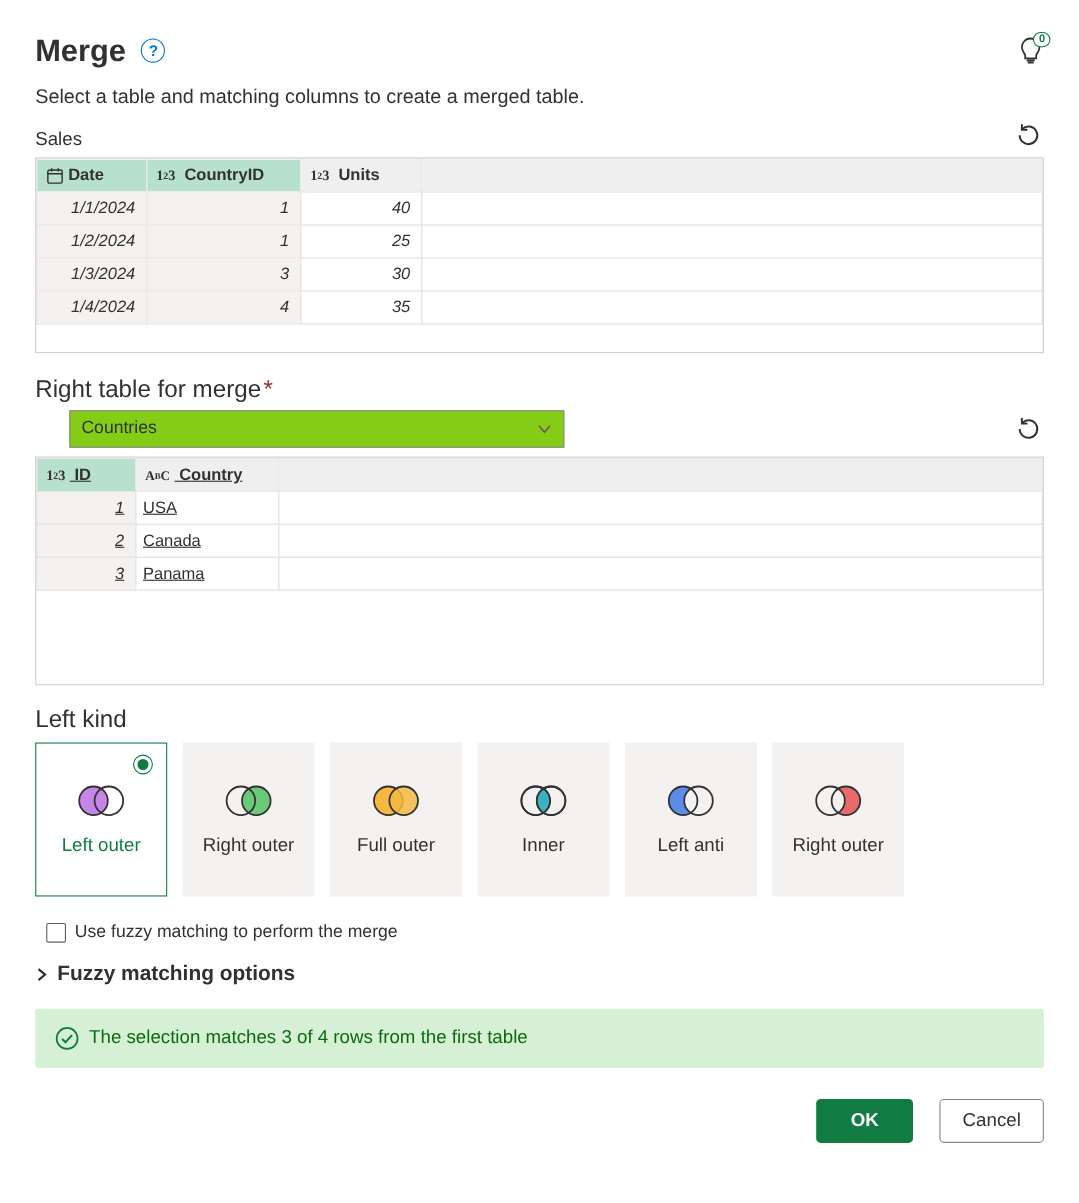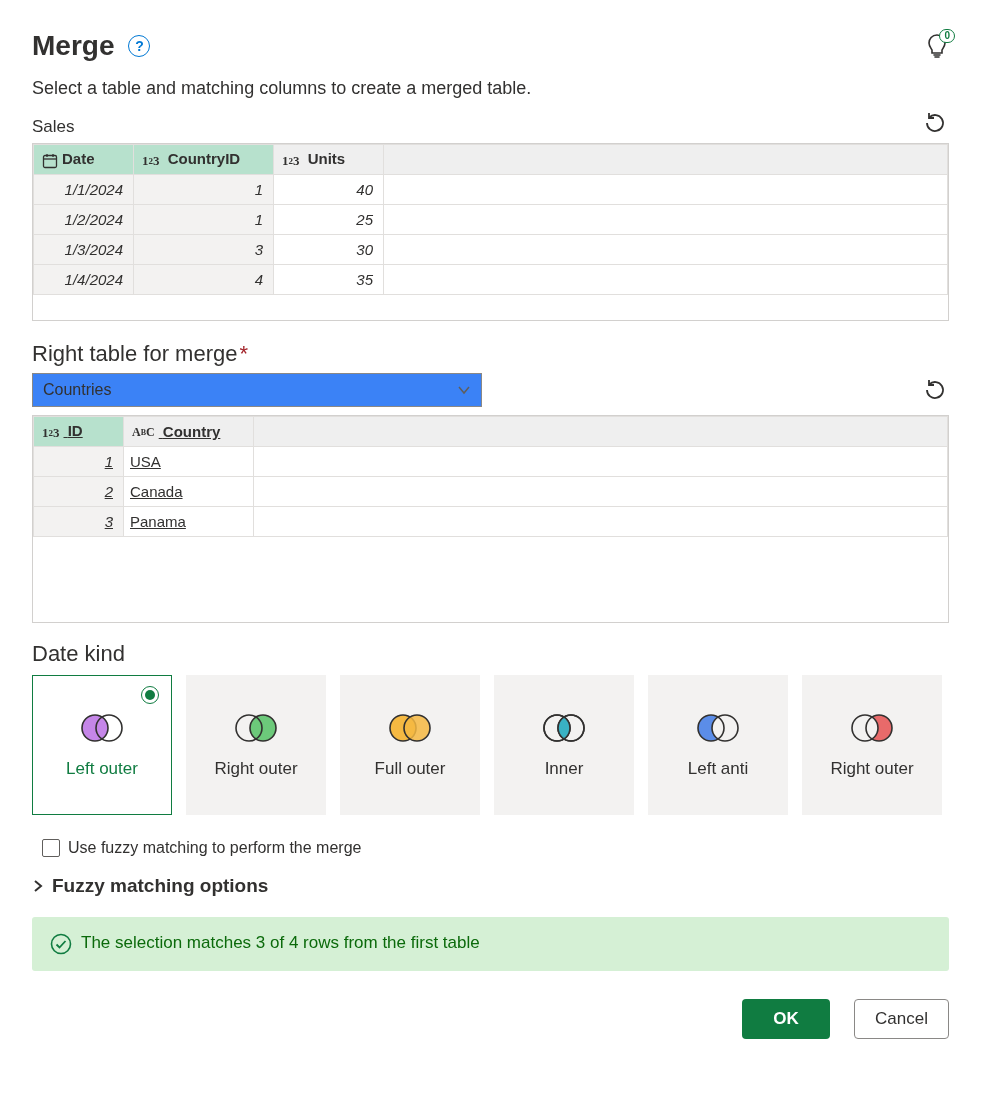--- a/index.html
+++ b/index.html
@@ -53,28 +53,28 @@
   .col-units { width:110px; }
   .col-rest { background:#efefef !important; }
   .preview-sales { height:178px; margin-bottom:20px;}
   .preview-countries { height:208px; margin-top:8px; margin-bottom:18px;text-decoration:underline;}
 
   .section-label { font-size:22px; margin-top:6px; margin-bottom:6px;}
   .req-star { color:#a4262c; margin-left:2px;}
   .combo {
     width:450px; height:34px; border:1px solid #8a8886;
     display:flex; align-items:center; justify-content:space-between;
-    padding:0 10px; font-size:16px; cursor:pointer; background:#3b82f6;
+    padding:0 10px; font-size:16px; cursor:pointer; background:#84cc16;margin-left:31px;
   }
   .combo-row { display:flex; align-items:center; justify-content:space-between; }
 
   .join-section { margin-top:6px;}
   .join-row { display:flex; gap:14px; margin-top:8px; }
   .join-card {
-    width:140px; height:140px; background:#f3f2f1;
+    width:120px; height:140px; background:#f3f2f1;
     display:flex; flex-direction:column; align-items:center; justify-content:center;
     gap:14px; cursor:pointer; position:relative; font-size:17px; color:#323130;
     text-align:center; padding:0 8px;
   }
   .join-card.selected {
     background:#fff; border:1.5px solid #107c41; color:#107c41;
   }
   .join-card .radio-dot {
     position:absolute; top:10px; right:12px;
     width:18px; height:18px; border:1.5px solid #107c41; border-radius:50%;
@@ -245,21 +245,21 @@
     <tr>
       <td class="val-num sel-col">3</td>
       <td class="val-text">Panama</td>
       <td></td>
     </tr>
   </tbody>
     </table>
 </div>
 
 <div class="join-section">
-  <div class="section-label">Date kind</div>
+  <div class="section-label">Left kind</div>
   <div class="join-row">
 
     <div class="join-card selected">
       <div class="radio-dot"></div>
       <svg width="50" height="34" viewBox="0 0 50 34">
         <circle cx="18" cy="17" r="13" fill="#c586e8" stroke="#323130" stroke-width="1.6"></circle>
         <circle cx="32" cy="17" r="13" fill="none" stroke="#323130" stroke-width="1.6"></circle>
       </svg>
       <span>Left outer</span>
     </div>

